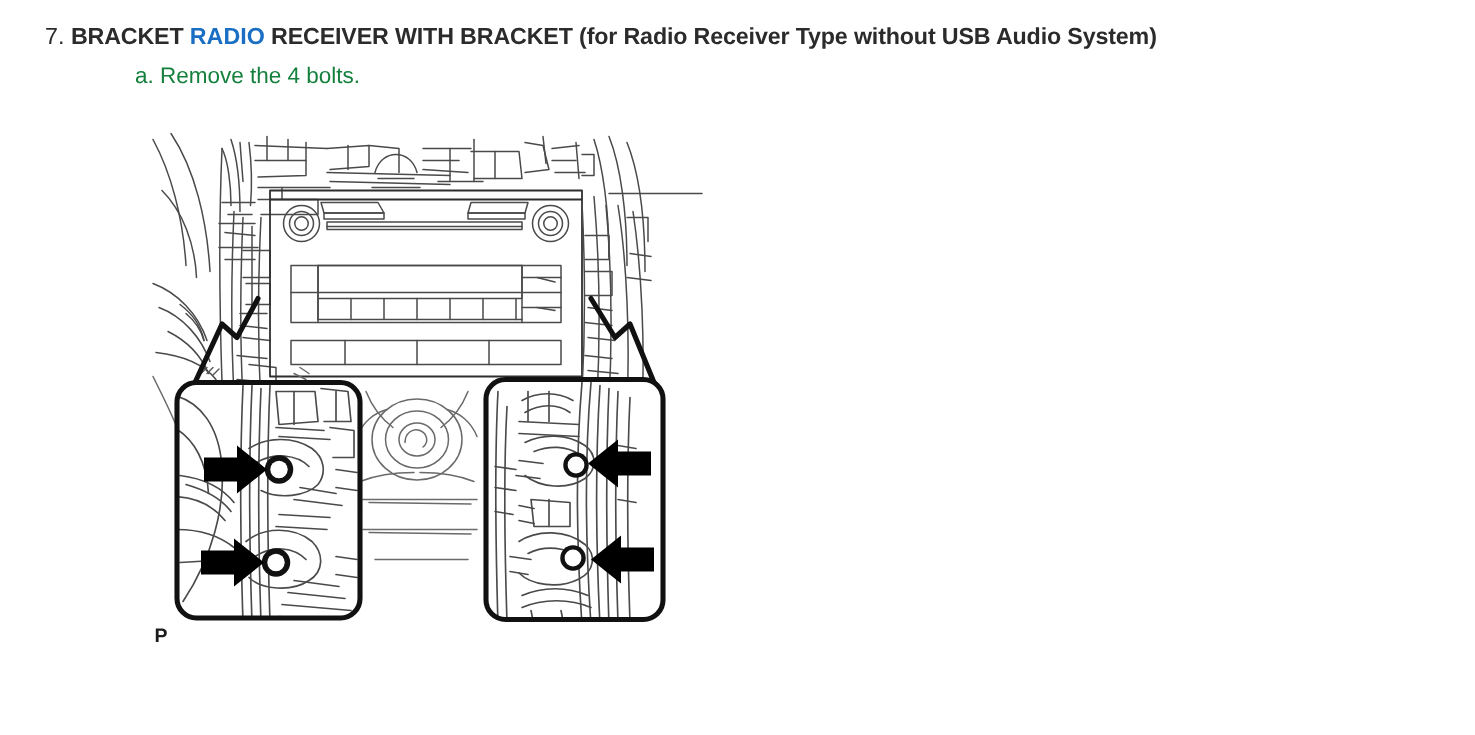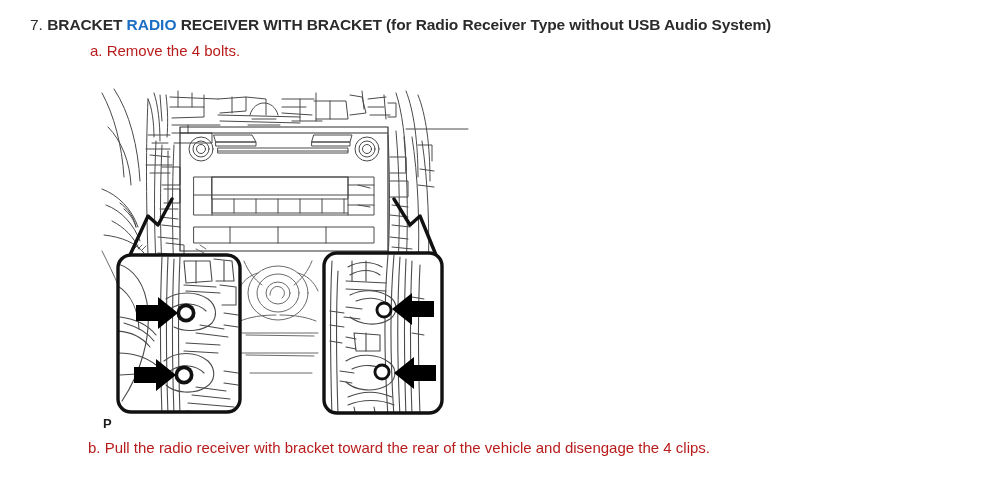--- a/index.html
+++ b/index.html
@@ -45,21 +45,21 @@
     font-weight: 700;
     color: #1a6fc4;
   }
 
   .substep {
     position: absolute;
     font-size: 15px;
     line-height: 20px;
     white-space: nowrap;
     font-weight: 400;
-    color: #b91c1c;
+    color: #15803d;
   }
   .substep-a { left: 90px; top: 41px; }
   .substep-b { left: 88px; top: 438px; }
 
   .marker-p {
     position: absolute;
     left: 103px;
     top: 417px;
     font-size: 13px;
     font-weight: 700;
@@ -393,15 +393,14 @@
           <path d="M334 216 L 312 216 L 312 208 L 292 224 L 312 240 L 312 232 L 334 232 Z" fill="#000000"></path>
           <path d="M336 280 L 314 280 L 314 272 L 294 288 L 314 304 L 314 296 L 336 296 Z" fill="#000000"></path>
         </g>
         <rect x="224" y="168" width="118" height="160" rx="13" ry="13" fill="none" stroke="#111111" stroke-width="3.4"></rect>
       </g>
     </svg>
   </div>
 
   <div class="marker-p">P</div>
 
-  <div class="substep substep-b">b. Pull the radio receiver with bracket toward the rear of the vehicle and disengage the 4 clips.</div>
 
 </div>
 
 </body></html>

